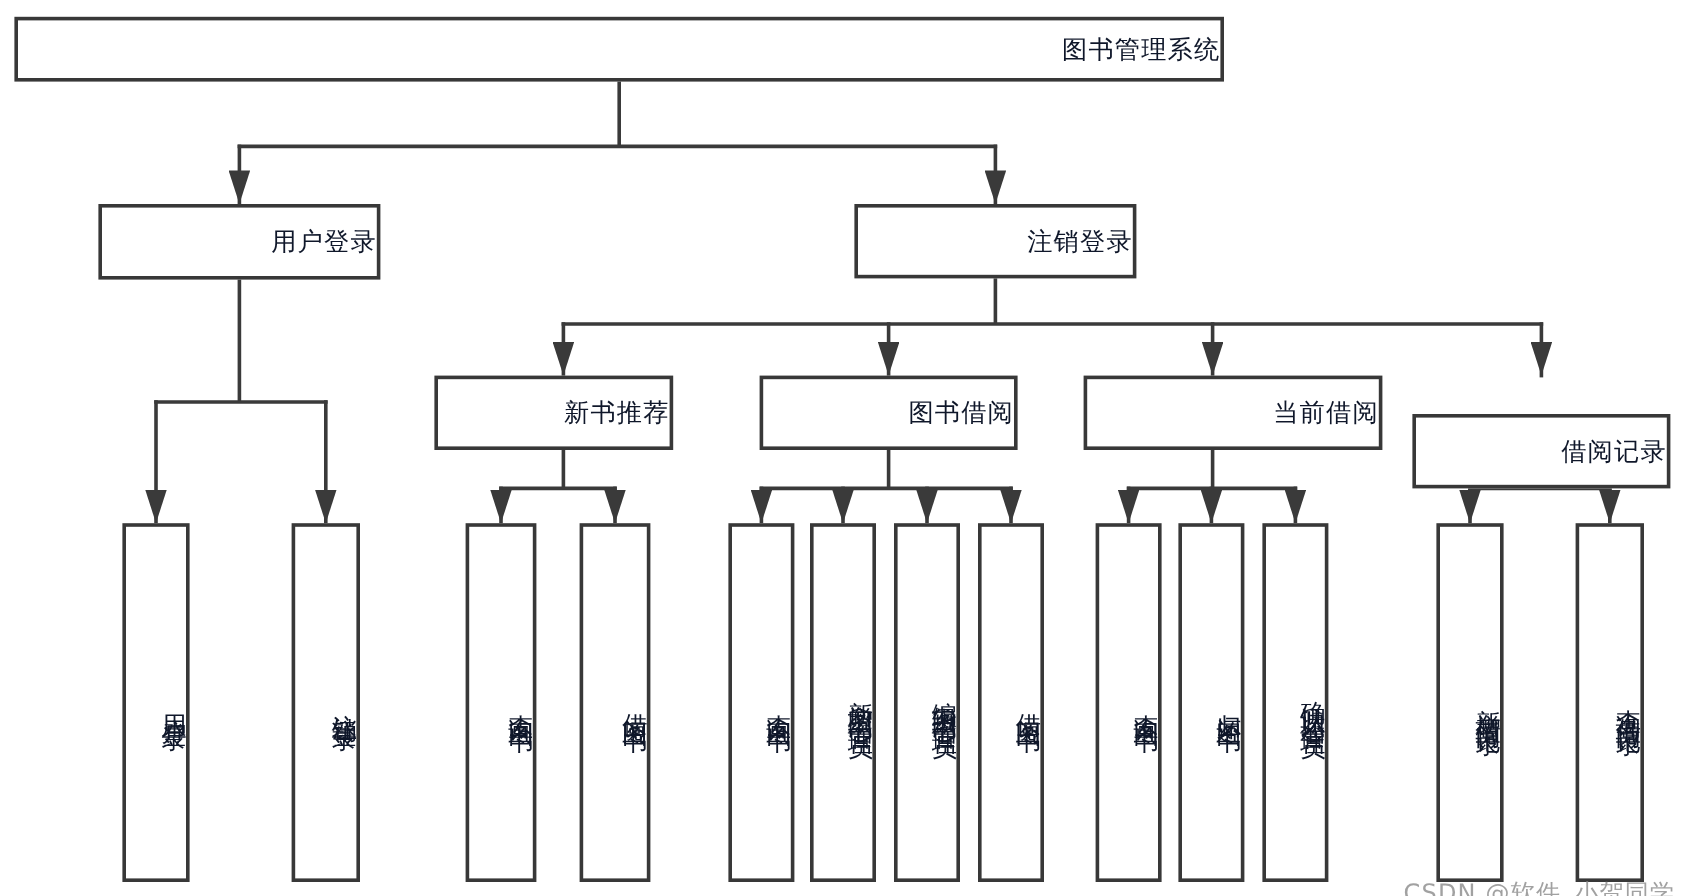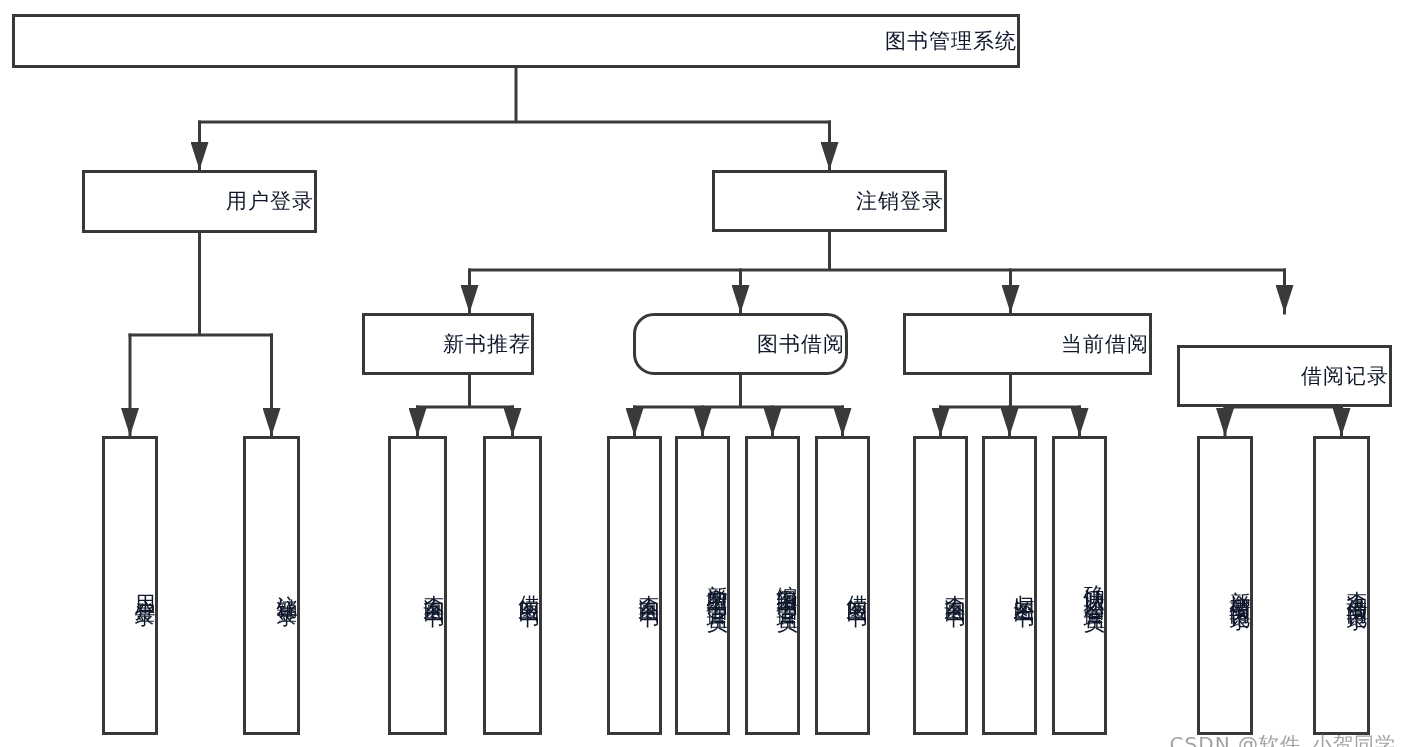--- a/index.html
+++ b/index.html
@@ -73,24 +73,24 @@
   <span class="hlabel">图书管理系统</span>
 </div>
 
 <div class="node" style="left:82px;top:170px;width:235px;height:63px;">
   <span class="hlabel">用户登录</span>
 </div>
 <div class="node" style="left:712px;top:170px;width:235px;height:62px;">
   <span class="hlabel">注销登录</span>
 </div>
 
-<div class="node" style="left:362px;top:313px;width:172px;height:62px;">
+<div class="node" style="left:362px;top:313px;width:199px;height:62px;">
   <span class="hlabel">新书推荐</span>
 </div>
-<div class="node" style="left:633px;top:313px;width:215px;height:62px;border-radius:21px;">
+<div class="node" style="left:633px;top:313px;width:215px;height:62px;">
   <span class="hlabel">图书借阅</span>
 </div>
 <div class="node" style="left:903px;top:313px;width:249px;height:62px;">
   <span class="hlabel">当前借阅</span>
 </div>
 <div class="node" style="left:1177px;top:313px;width:215px;height:62px;margin-top:32px;">
   <span class="hlabel">借阅记录</span>
 </div>
 
 <div class="node" style="left:102px;top:436px;width:56px;height:299px;">

